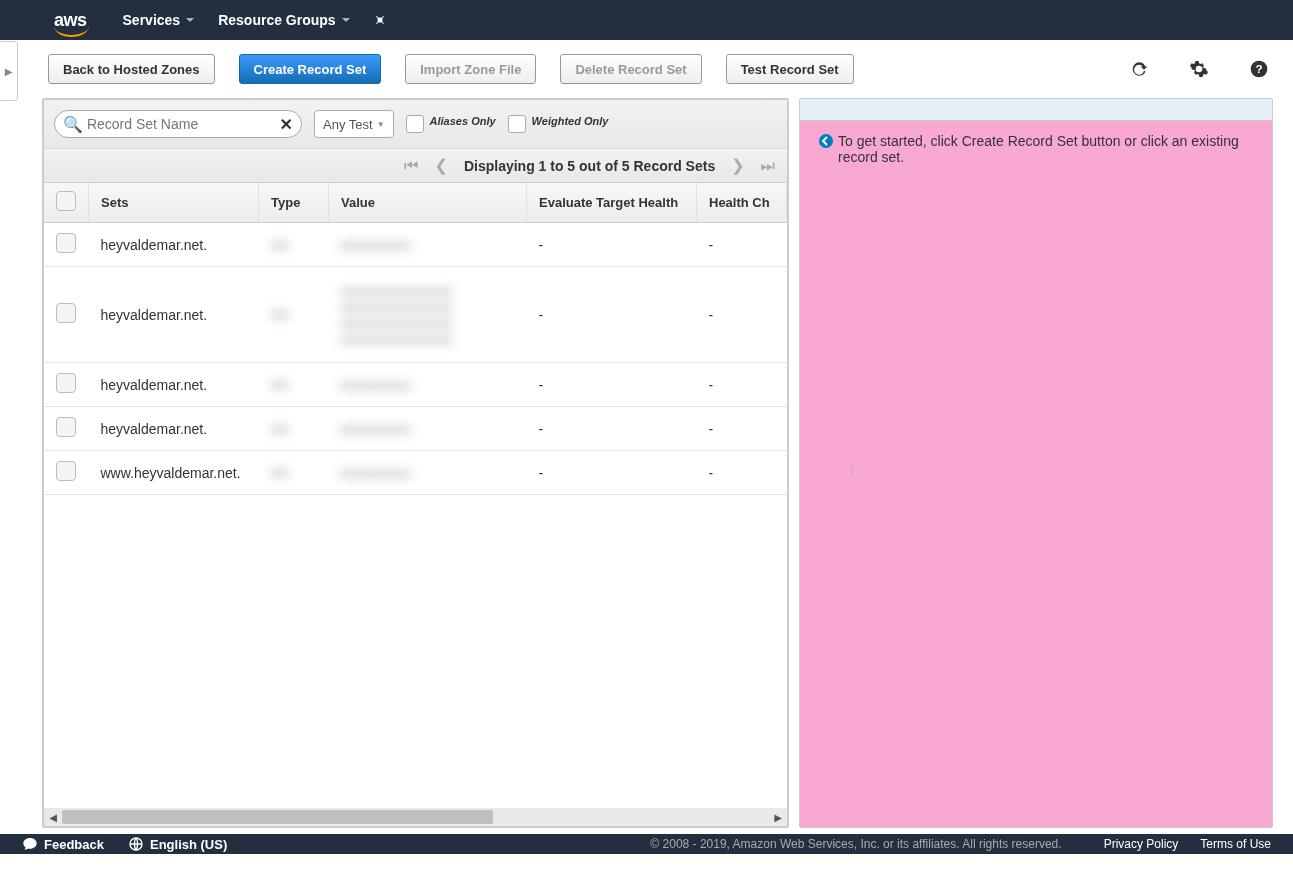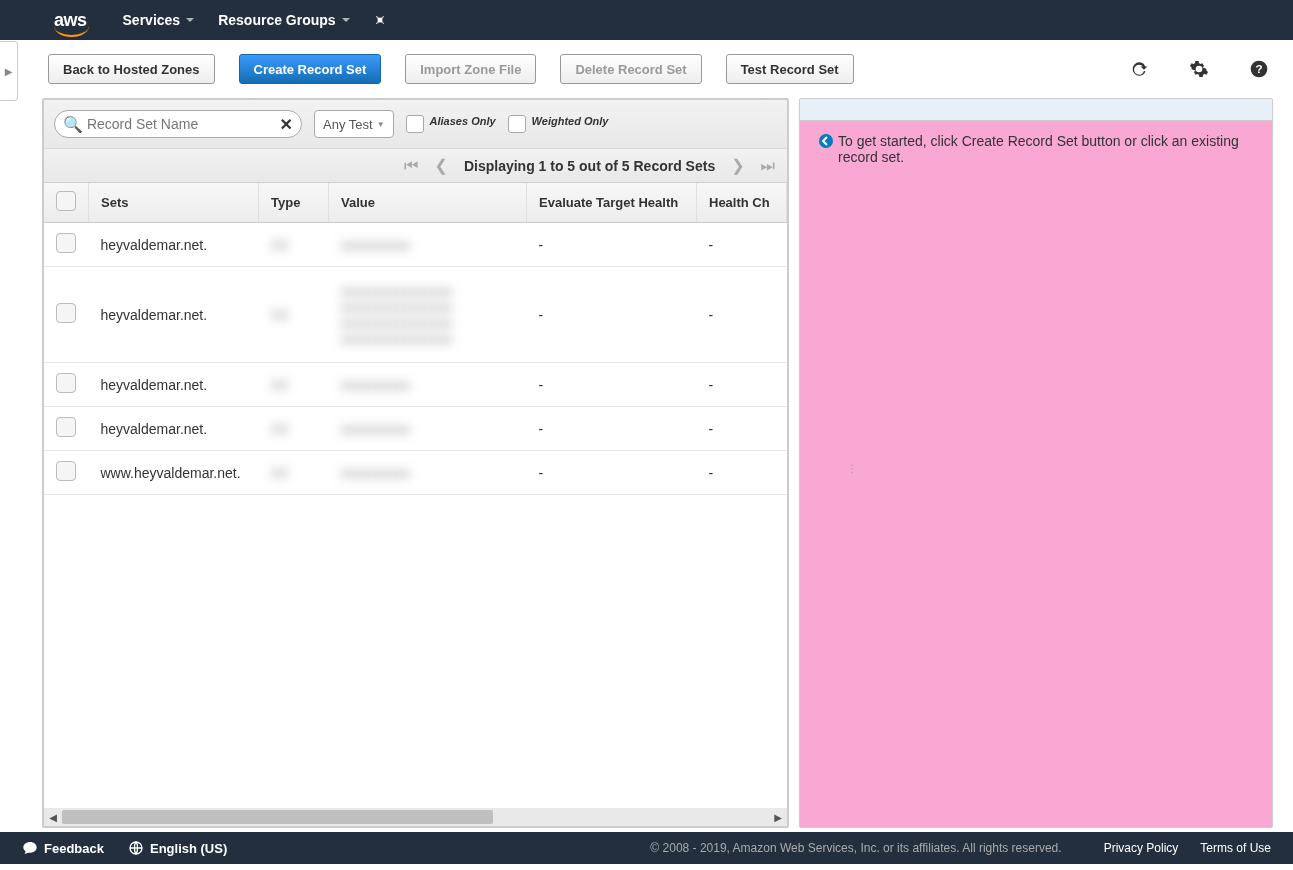--- a/index.html
+++ b/index.html
@@ -51,21 +51,21 @@
 .tbl-scroll { flex:1; overflow:hidden; }
 .hscroll { height:18px; background:#e9e9e9; position:relative; }
 .hscroll-thumb { position:absolute; left:18px; top:2px; height:14px; width:58%; background:#bfbfbf; border-radius:2px; }
 .hscroll .arr { position:absolute; top:2px; width:14px; height:14px; font-size:10px; color:#555; display:flex; align-items:center; justify-content:center; }
 .hscroll .arrL { left:2px; } .hscroll .arrR { right:2px; }
 
 .info-msg { padding:12px 18px; font-size:14px; color:#333; display:flex; align-items:flex-start; }
 .info-msg .back-icon { width:16px; height:16px; margin-right:4px; flex-shrink:0; }
 .info-msg .back-icon circle { fill:#007dbc; }
 
-.footer { position:absolute; left:0; right:0; bottom:6px; height:32px; background:#232f3e; display:flex; align-items:center; padding:0 22px; color:#fff; font-size:13px; }
+.footer { position:absolute; left:0; right:0; bottom:16px; height:20px; background:#232f3e; display:flex; align-items:center; padding:0 22px; color:#fff; font-size:13px; }
 .footer .fitem { display:flex; align-items:center; margin-right:24px; cursor:pointer; font-weight:600; }
 .footer .fitem svg { width:16px; height:16px; fill:#fff; margin-right:6px; }
 .footer-spacer { flex:1; }
 .footer .copy { color:#aaa; font-size:12px; margin-right:20px; }
 .footer .flink { color:#fff; font-size:12px; margin-left:22px; cursor:pointer; }
 .tri { margin-left:4px; font-size:8px; color:#888; }
 .resize-handle { position:absolute; right:416px; top:50%; color:#999; font-size:10px; }
 </style>
 </head>
 <body>

